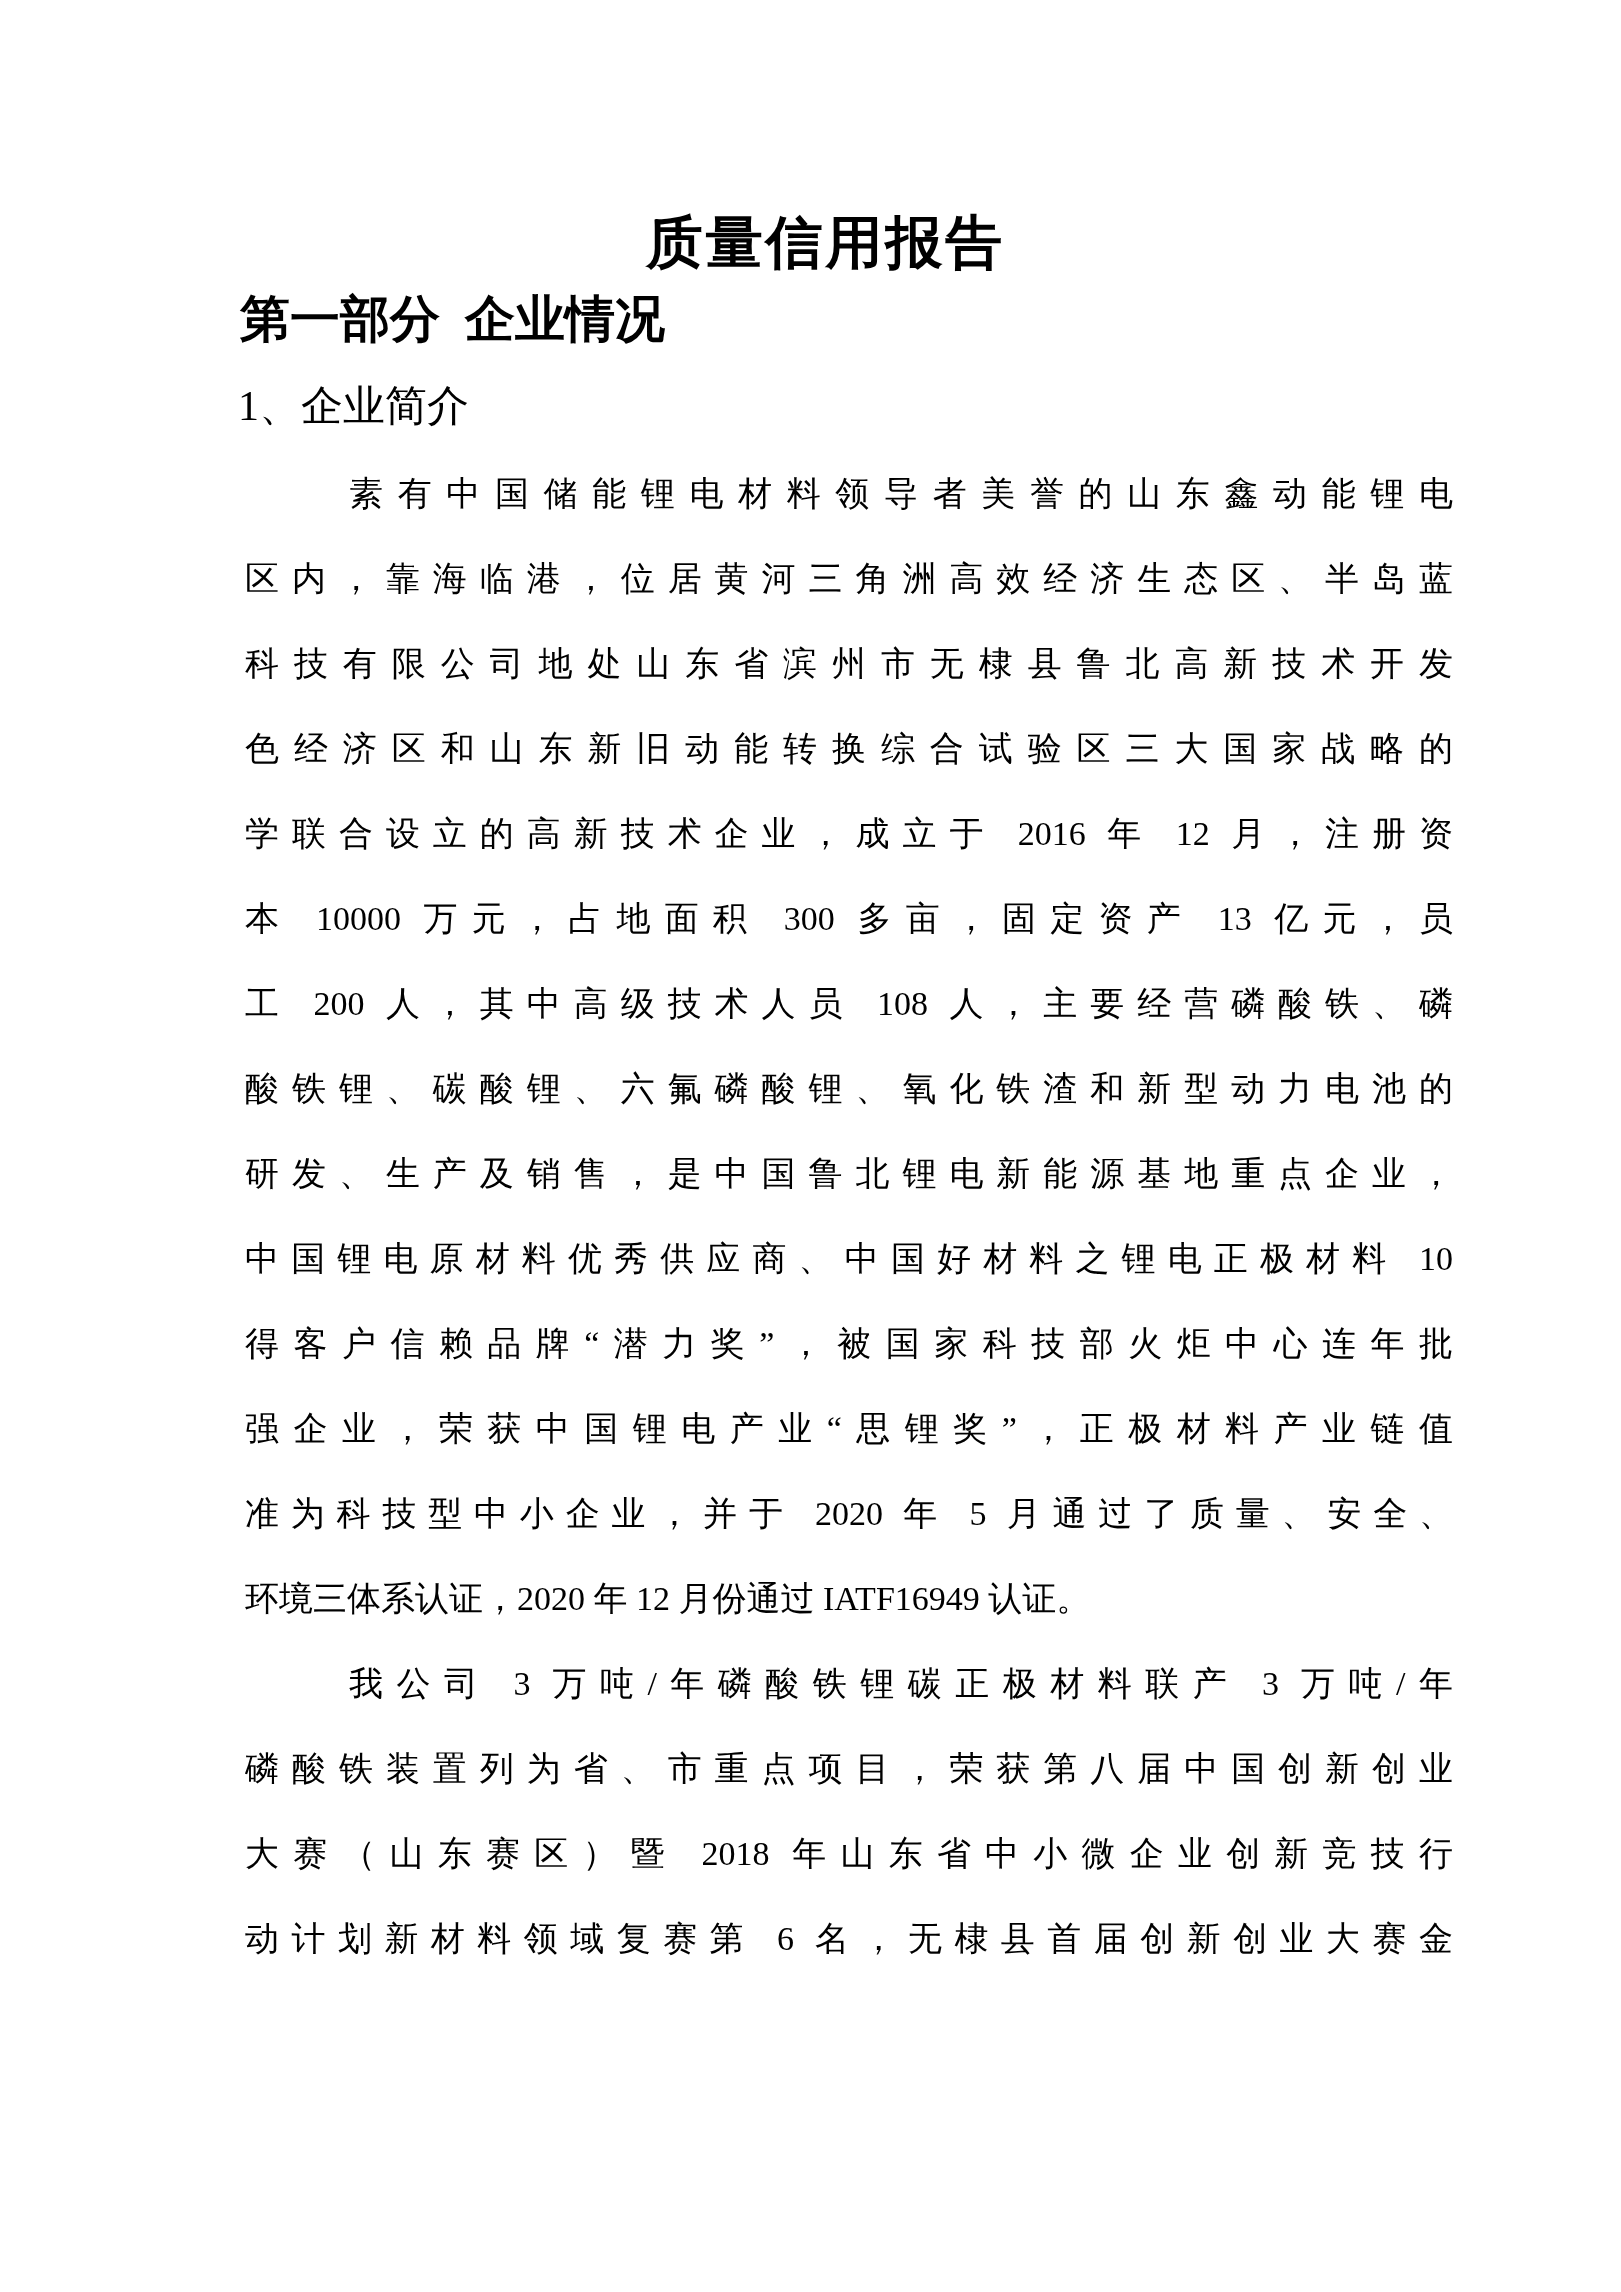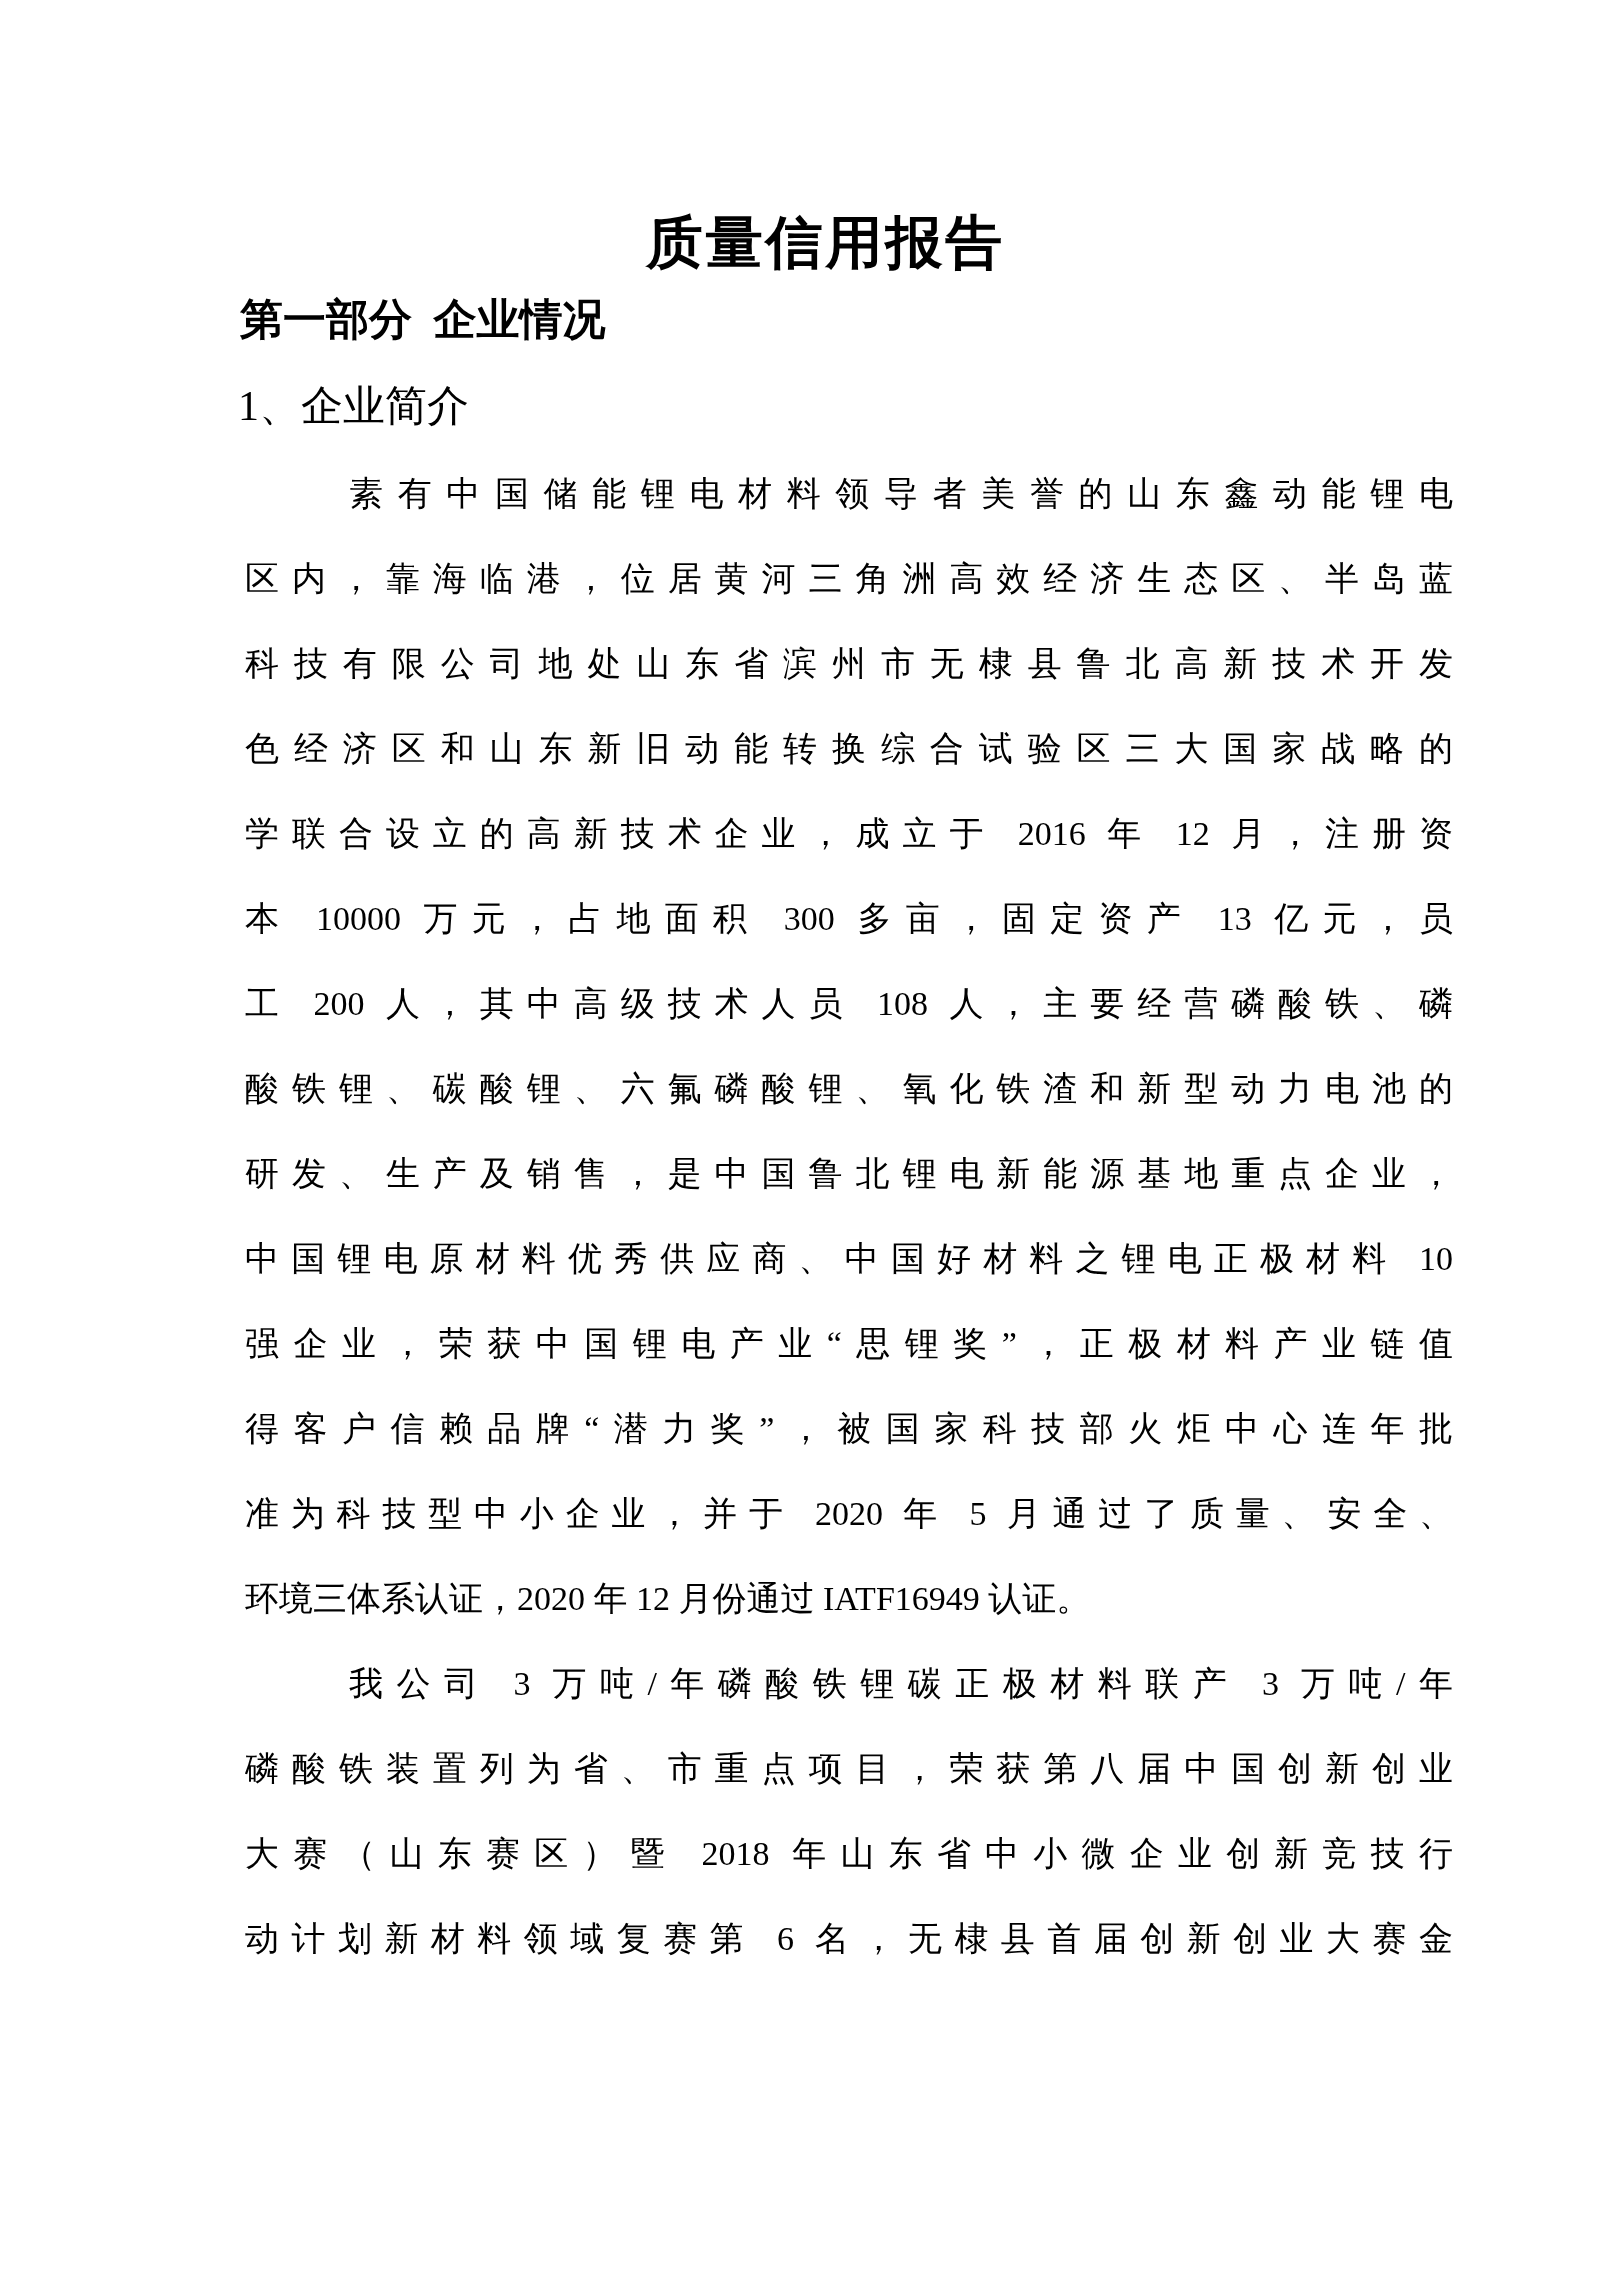--- a/index.html
+++ b/index.html
@@ -27,21 +27,21 @@
     font-size: 57px;
     line-height: 71px;
     font-weight: 700;
     letter-spacing: 2.9px;
   }
   .section-heading {
     position: absolute;
     top: 293px;
     left: 240px;
     margin: 0;
-    font-size: 43px;
+    font-size: 50px;
     line-height: 53px;
     font-weight: 700;
     white-space: pre;
   }
   .subsection-heading {
     position: absolute;
     top: 381px;
     left: 238px;
     margin: 0;
     font-size: 42px;
@@ -81,22 +81,22 @@
       <div class="body-line para-first">素有中国储能锂电材料领导者美誉的山东鑫动能锂电</div>
       <div class="body-line">区内，靠海临港，位居黄河三角洲高效经济生态区、半岛蓝</div>
       <div class="body-line">科技有限公司地处山东省滨州市无棣县鲁北高新技术开发</div>
       <div class="body-line">色经济区和山东新旧动能转换综合试验区三大国家战略的</div>
       <div class="body-line">学联合设立的高新技术企业，成立于 2016 年 12 月，注册资</div>
       <div class="body-line">本 10000 万元，占地面积 300 多亩，固定资产 13 亿元，员</div>
       <div class="body-line">工 200 人，其中高级技术人员 108 人，主要经营磷酸铁、磷</div>
       <div class="body-line">酸铁锂、碳酸锂、六氟磷酸锂、氧化铁渣和新型动力电池的</div>
       <div class="body-line">研发、生产及销售，是中国鲁北锂电新能源基地重点企业，</div>
       <div class="body-line">中国锂电原材料优秀供应商、中国好材料之锂电正极材料 10</div>
+      <div class="body-line">得客户信赖品牌“潜力奖”，被国家科技部火炬中心连年批</div>
       <div class="body-line">强企业，荣获中国锂电产业“思锂奖”，正极材料产业链值</div>
-      <div class="body-line">得客户信赖品牌“潜力奖”，被国家科技部火炬中心连年批</div>
       <div class="body-line">准为科技型中小企业，并于 2020 年 5 月通过了质量、安全、</div>
       <div class="body-line para-last">环境三体系认证，2020 年 12 月份通过 IATF16949 认证。</div>
       <div class="body-line para-first">我公司 3 万吨/年磷酸铁锂碳正极材料联产 3 万吨/年</div>
       <div class="body-line">磷酸铁装置列为省、市重点项目，荣获第八届中国创新创业</div>
       <div class="body-line">大赛（山东赛区）暨 2018 年山东省中小微企业创新竞技行</div>
       <div class="body-line">动计划新材料领域复赛第 6 名，无棣县首届创新创业大赛金</div>
     </div>
 </div>
 
 

